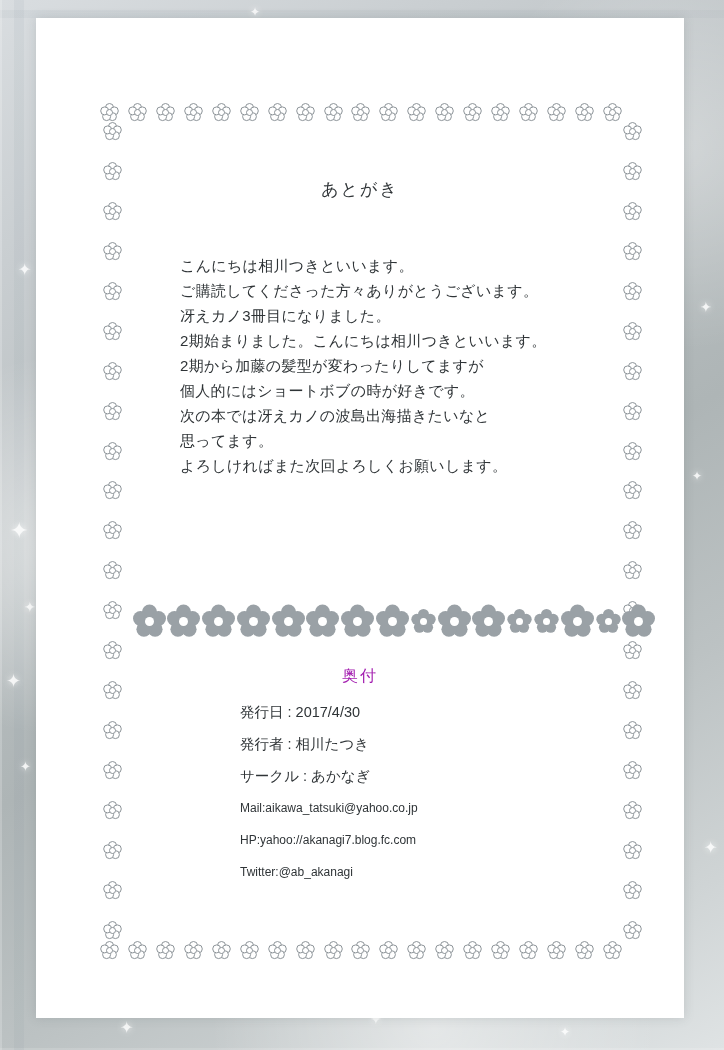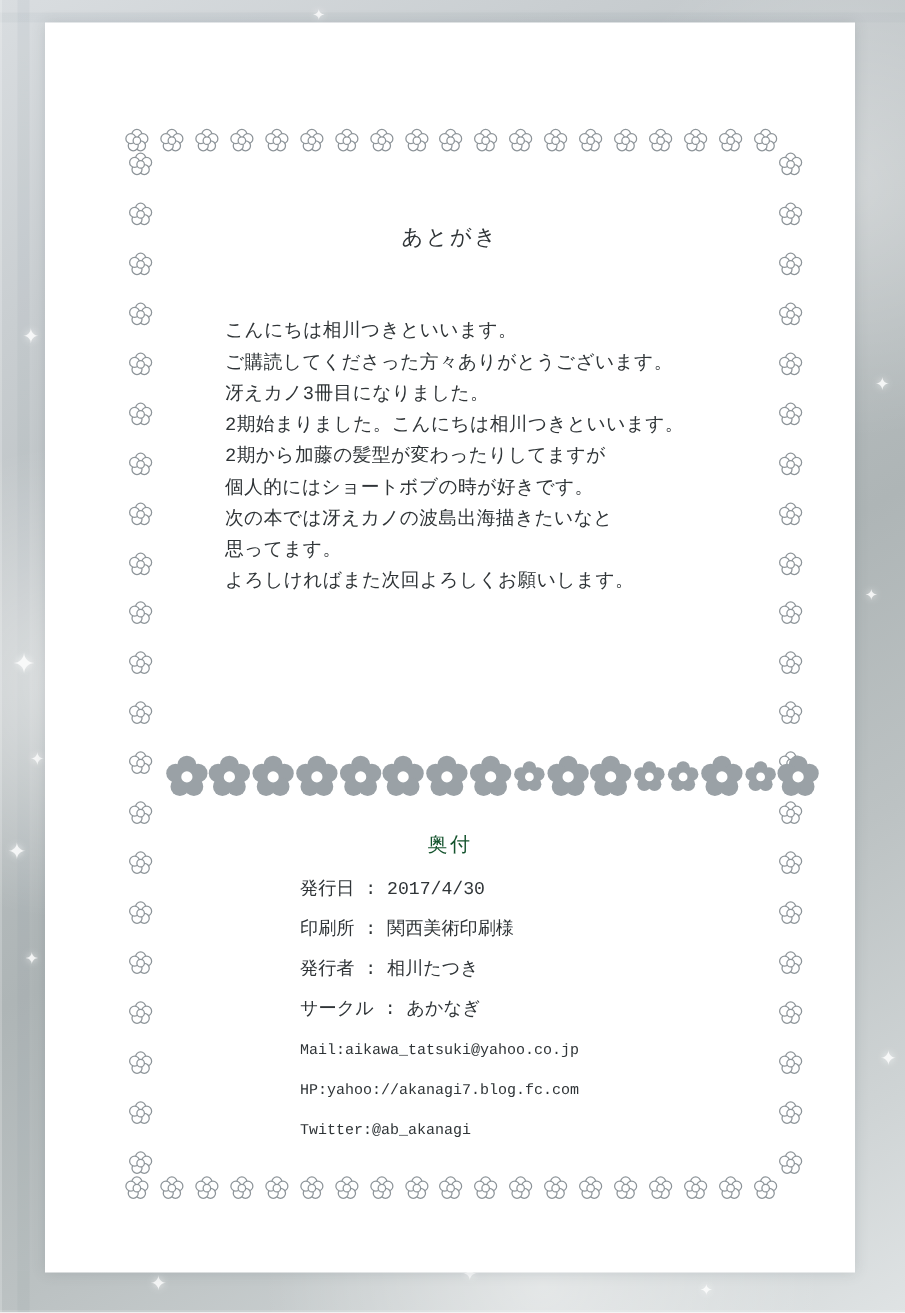--- a/index.html
+++ b/index.html
@@ -53,21 +53,20 @@
 
   
   .sheet {
     position: absolute;
     left: 36px;
     top: 18px;
     width: 648px;
     height: 1000px;
     background: #ffffff;
     box-shadow: 0 0 10px rgba(80,90,95,0.18);
-    font-family: Liberation Mono, monospace;
   }
 
   
   .frame-row {
     position: absolute;
     left: 64px;
     width: 520px;
     height: 22px;
     display: flex;
     justify-content: space-between;
@@ -201,21 +200,21 @@
   }
   .afterword-body p { margin: 0; }
 
   .colophon-title {
     position: absolute;
     left: 0;
     top: 648px;
     width: 648px;
     text-align: center;
     font-size: 16px;
-    color: #14532d;
+    color: #a21caf;
     letter-spacing: 2px;
   }
   .colophon-list {
     position: absolute;
     left: 204px;
     top: 678px;
     width: 320px;
     font-size: 14.5px;
     line-height: 32px;
     color: #2f3437;
@@ -1040,21 +1039,20 @@
           <i></i>
           <i></i>
           <b></b>
         </span>
     </div>
 
     <div class="colophon-title">奥付</div>
 
     <div class="colophon-list">
       <div class="row">発行日 : 2017/4/30</div>
-      <div class="row">印刷所 : 関西美術印刷様</div>
       <div class="row">発行者 : 相川たつき</div>
       <div class="row">サークル : あかなぎ</div>
       <div class="row link">Mail:aikawa_tatsuki@yahoo.co.jp</div>
       <div class="row link">HP:yahoo://akanagi7.blog.fc.com</div>
       <div class="row link">Twitter:@ab_akanagi</div>
     </div>
 
   </div>
 </div>
 

